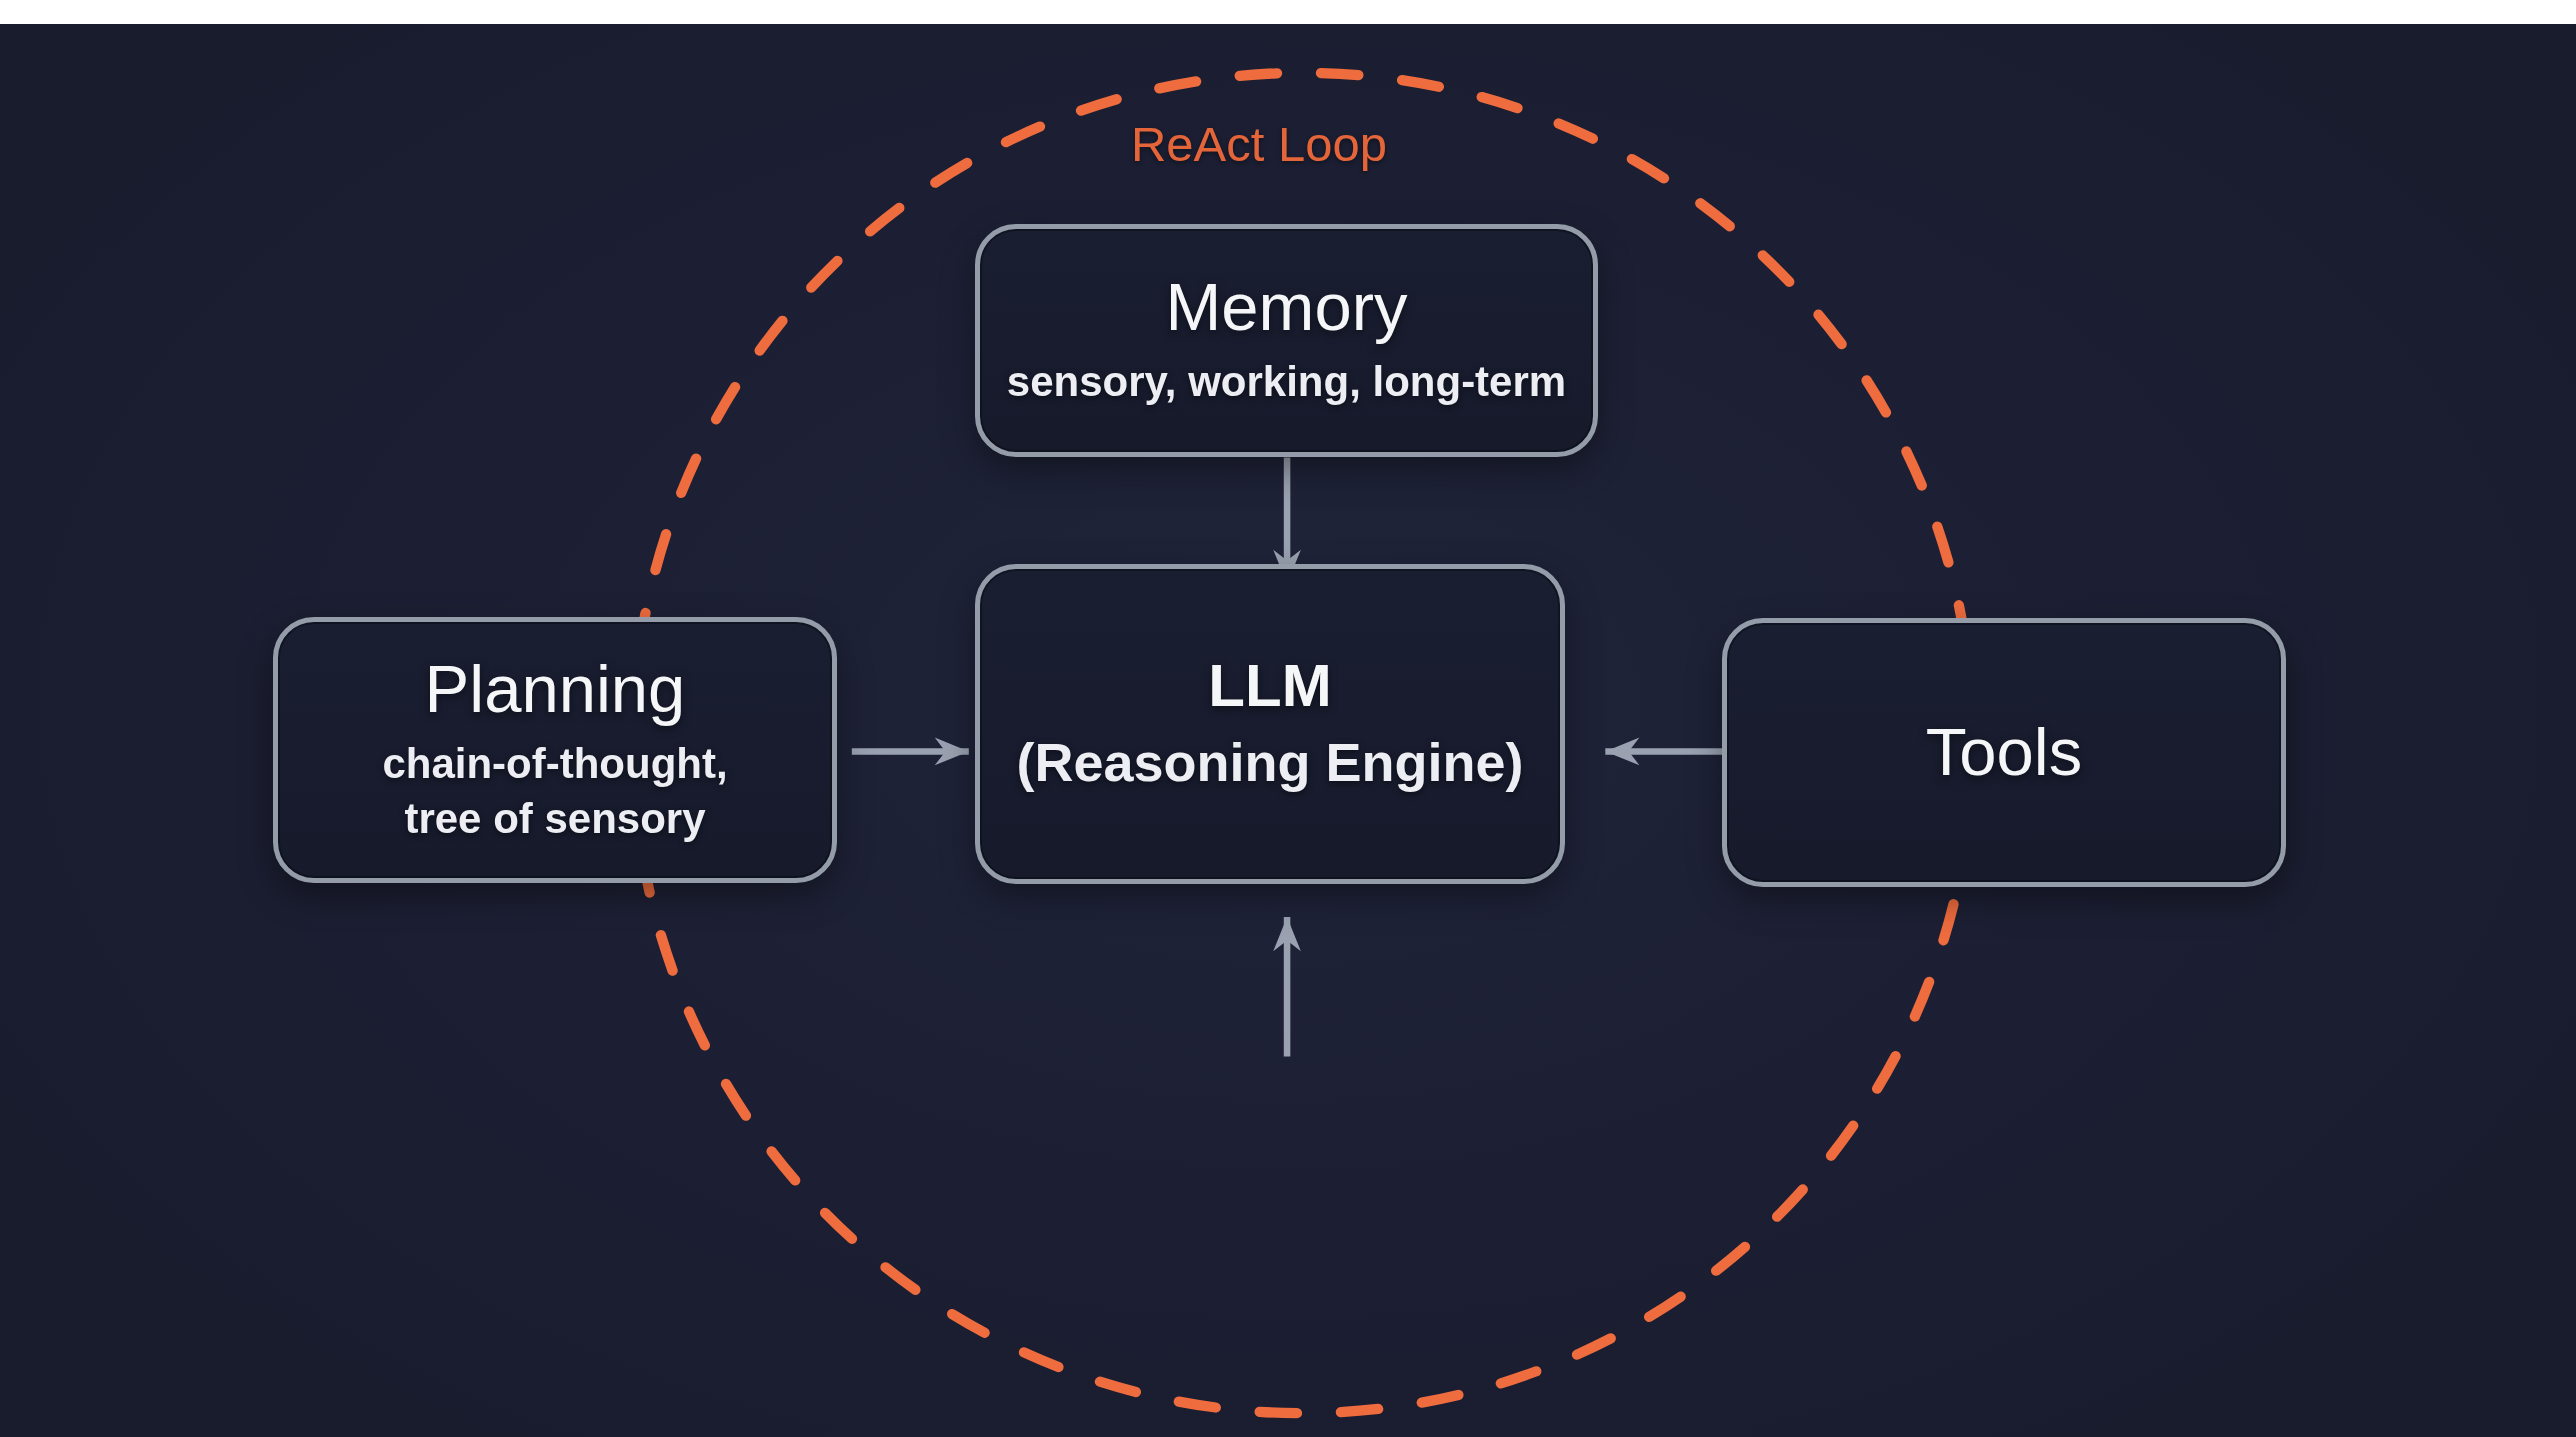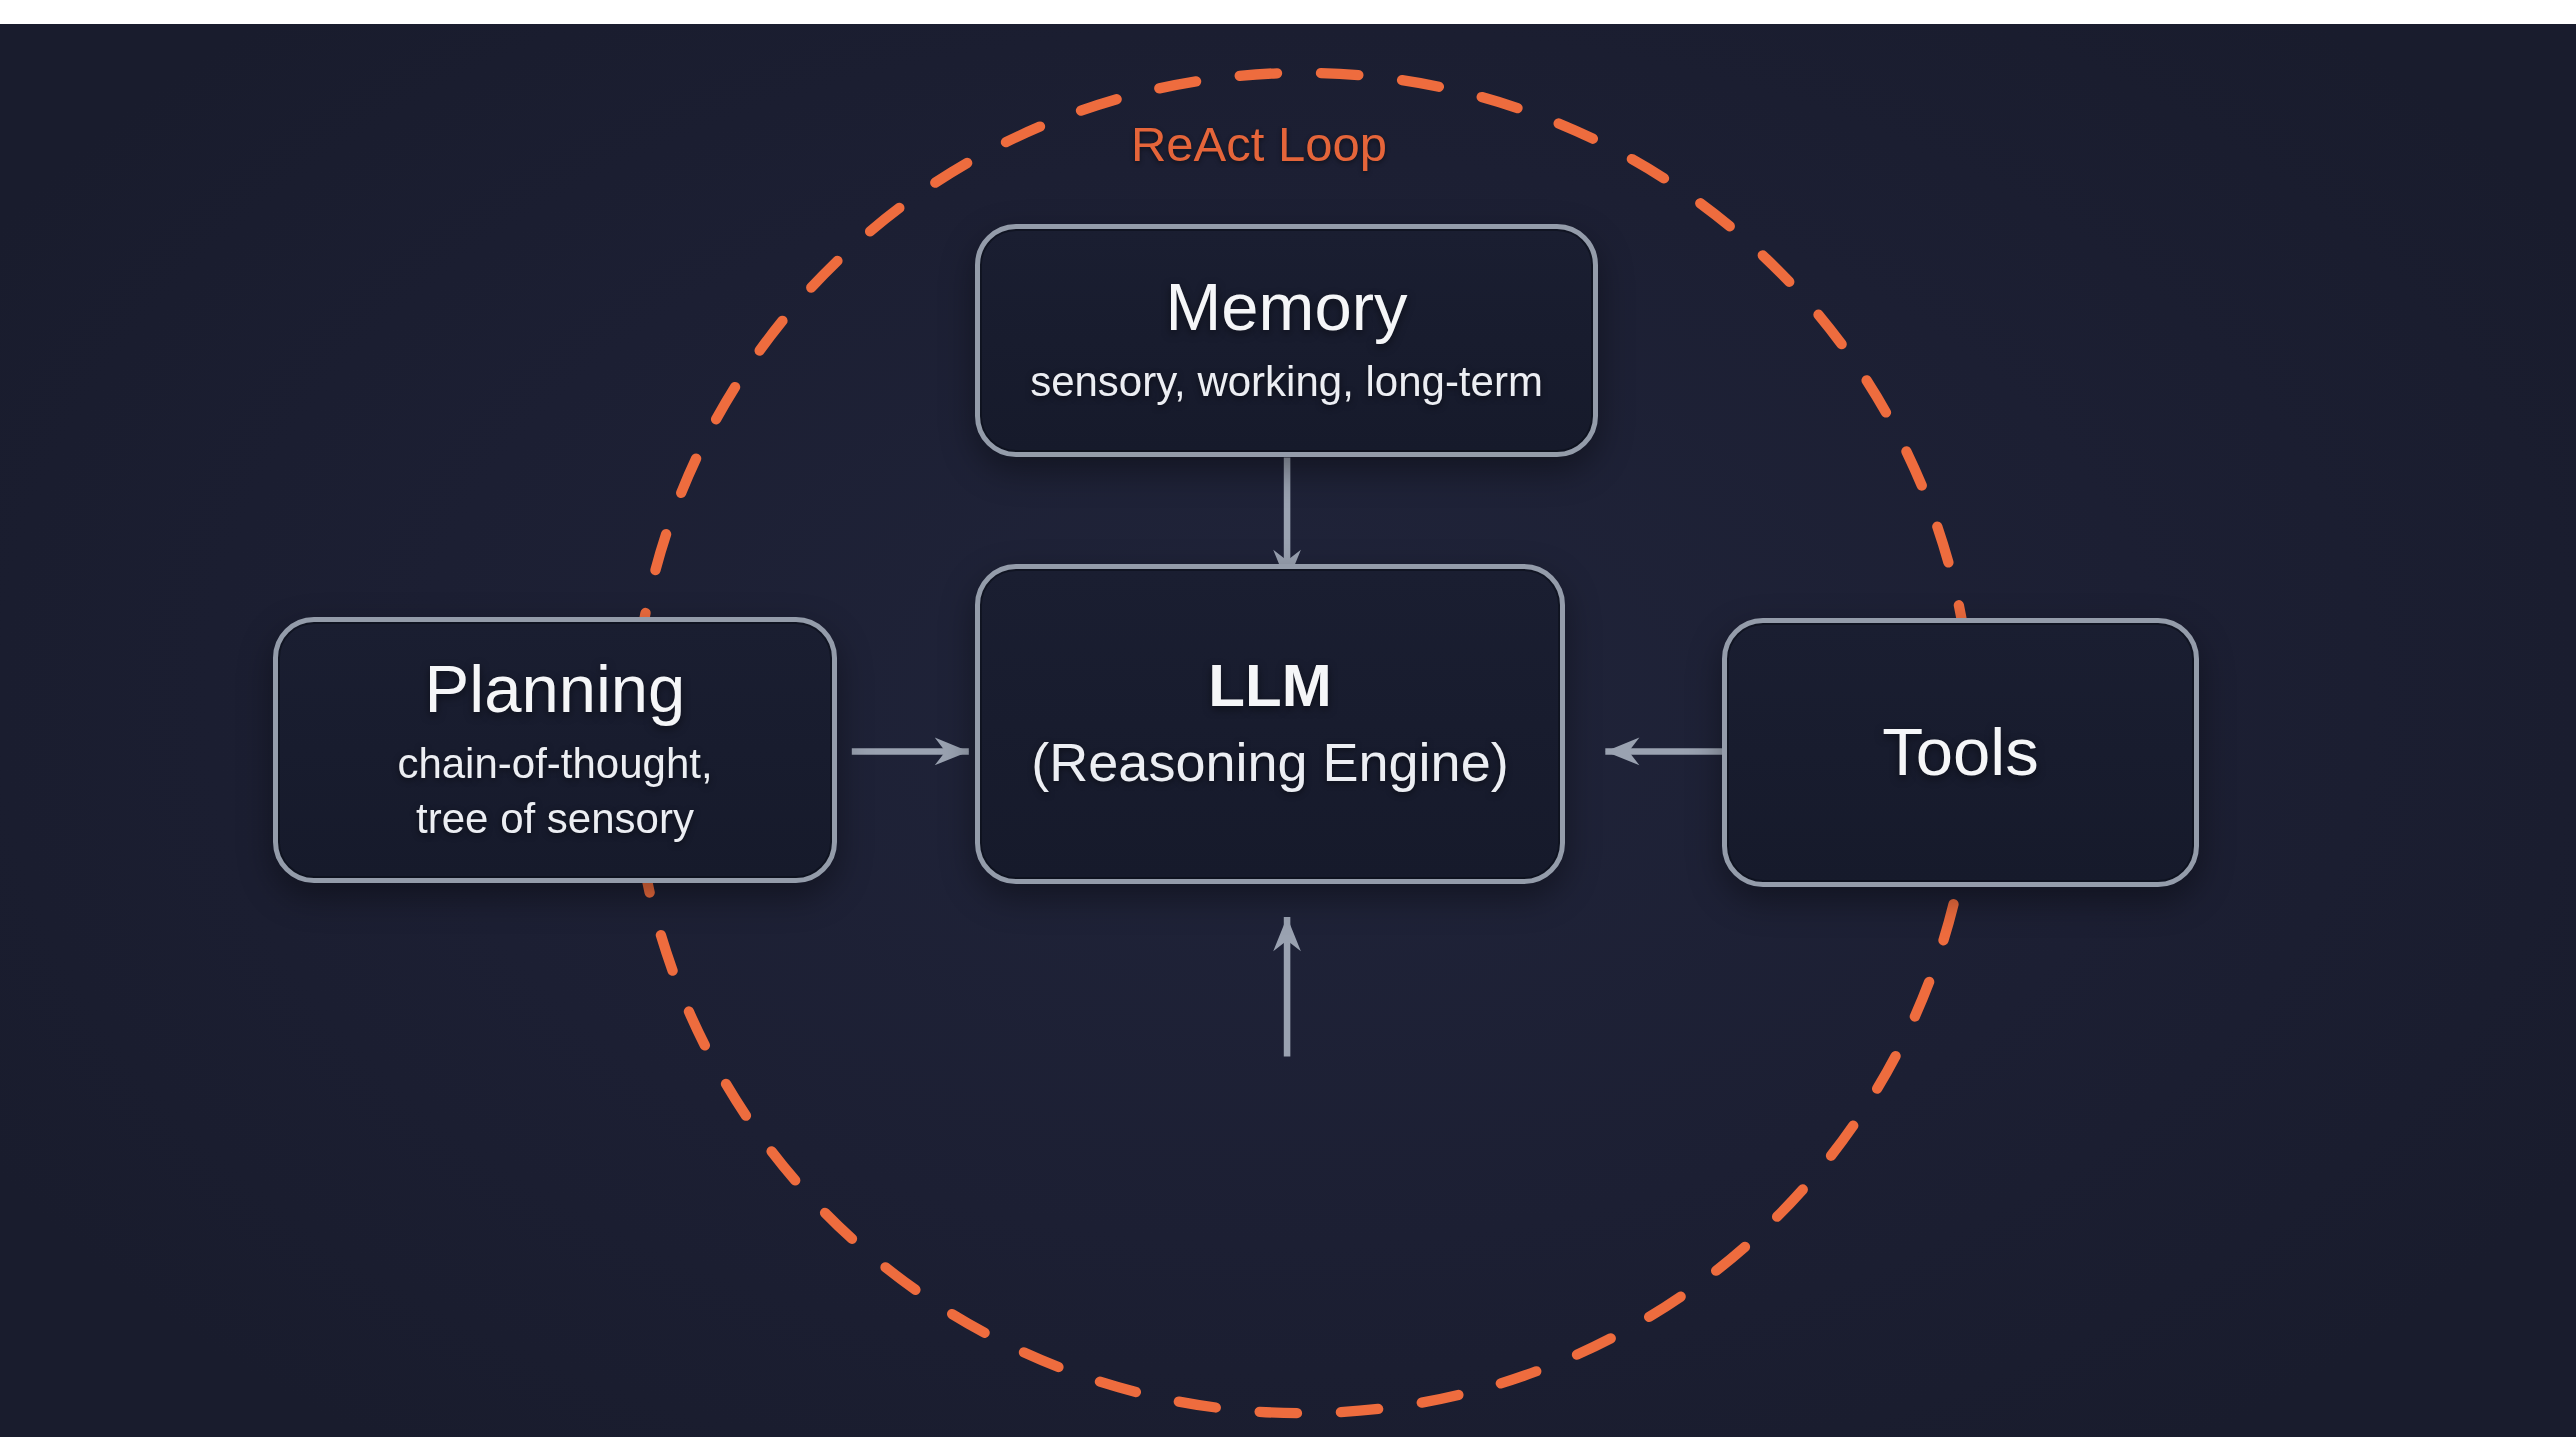--- a/index.html
+++ b/index.html
@@ -43,38 +43,38 @@
   .node-title {
     color: #f5f6f8;
     font-size: 67px;
     font-weight: 400;
     line-height: 1.05;
     text-shadow: 0 2.8px 8.4px rgba(0, 0, 0, 0.5);
   }
   .node-subtitle {
     color: #eceef3;
     font-size: 42px;
-    font-weight: 400;
+    font-weight: 700;
     line-height: 1.3;
     text-shadow: 0 1.9px 6.6px rgba(0, 0, 0, 0.5);
   }
   
   .node-llm .node-title {
     font-size: 60px;
     font-weight: 600;
   }
   .node-llm .node-subtitle {
     font-size: 54px;
     line-height: 1.2;
   }
   
   .node-memory    { left: 975px; top: 200px;  width: 623px; height: 233px; }
   .node-llm       { left: 975px; top: 540px;  width: 590px; height: 320px; }
   .node-planning  { left: 273px;  top: 593px;  width: 564px; height: 266px; }
-  .node-tools     { left: 1722px; top: 594px;  width: 477px; height: 269px; }
+  .node-tools     { left: 1722px; top: 594px;  width: 564px; height: 269px; }
   .node-retrieval { left: 975px; top: 1032px; width: 623px; height: 241px; }
 
   .loop-label {
     position: absolute;
     left: 1259px;
     top: 92px;
     transform: translateX(-50%);
     color: #e5653a;
     font-size: 49px;
     font-weight: 500;

